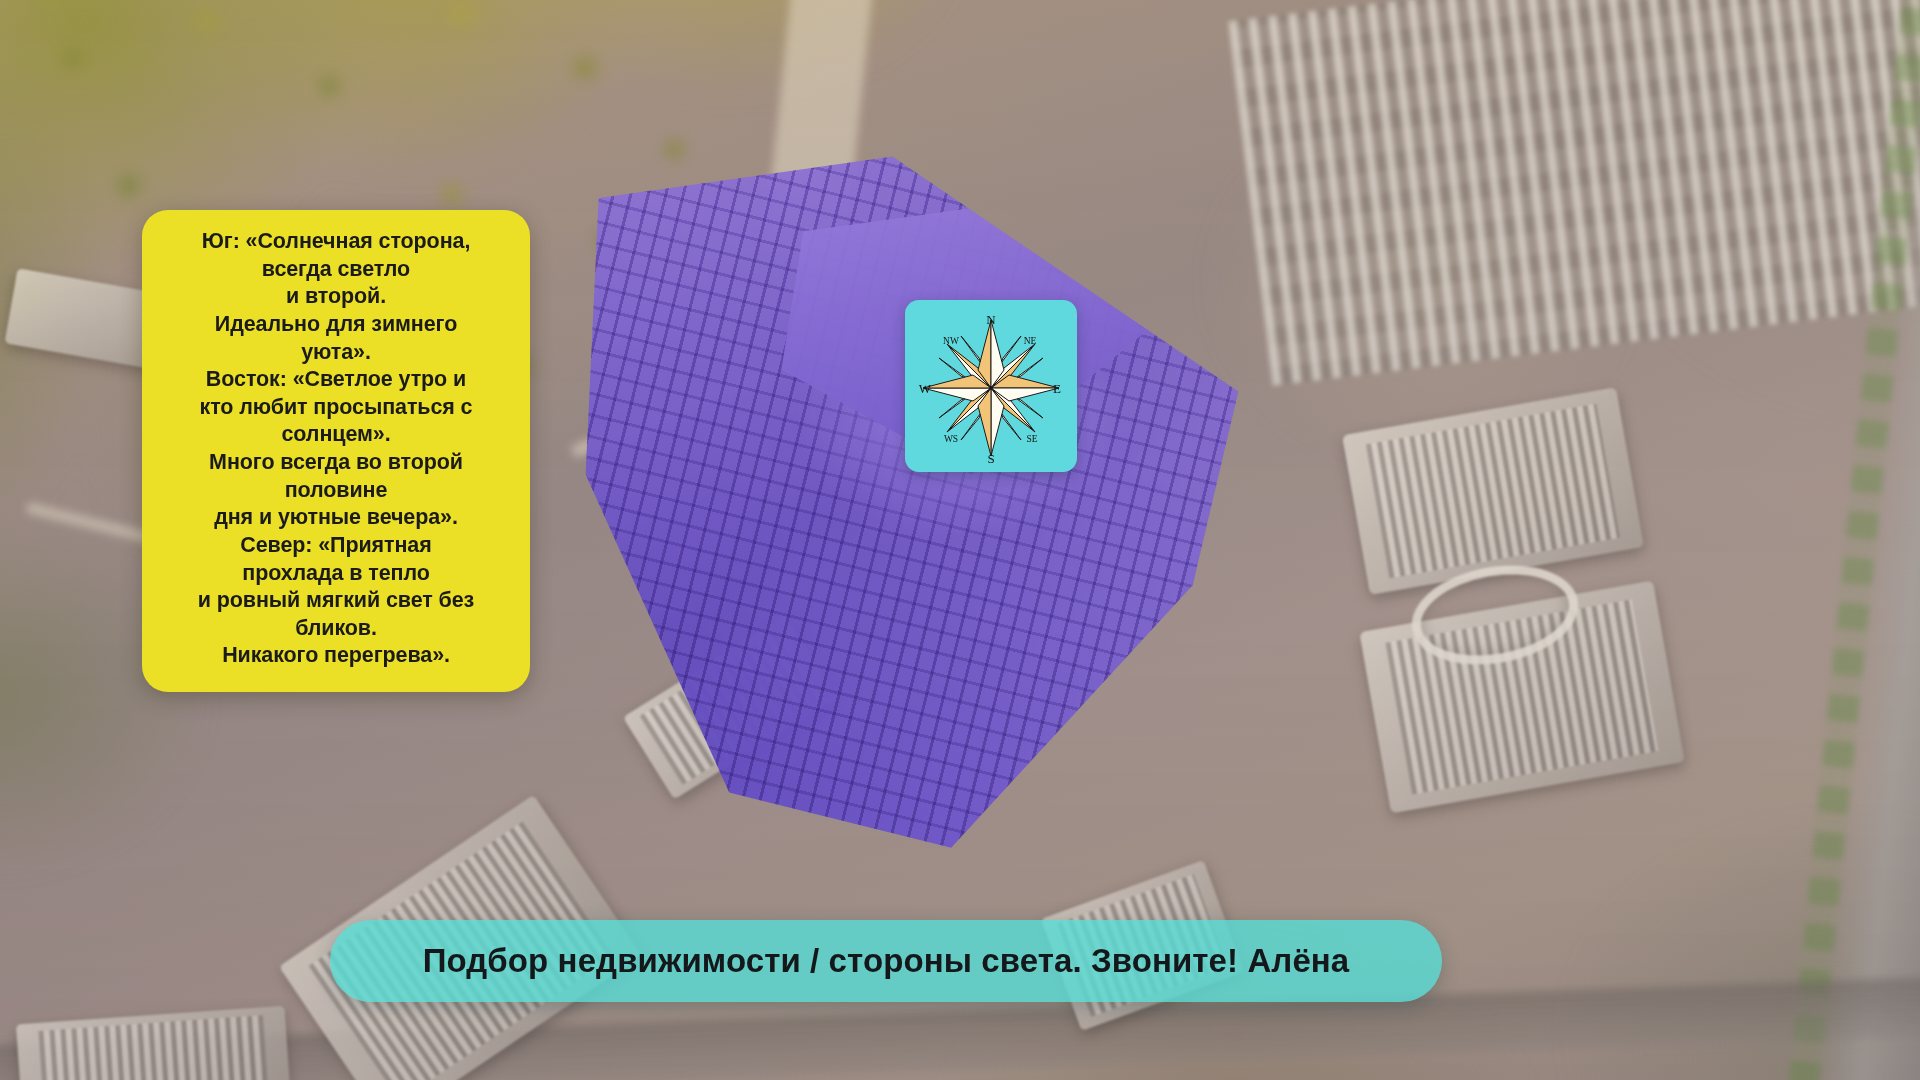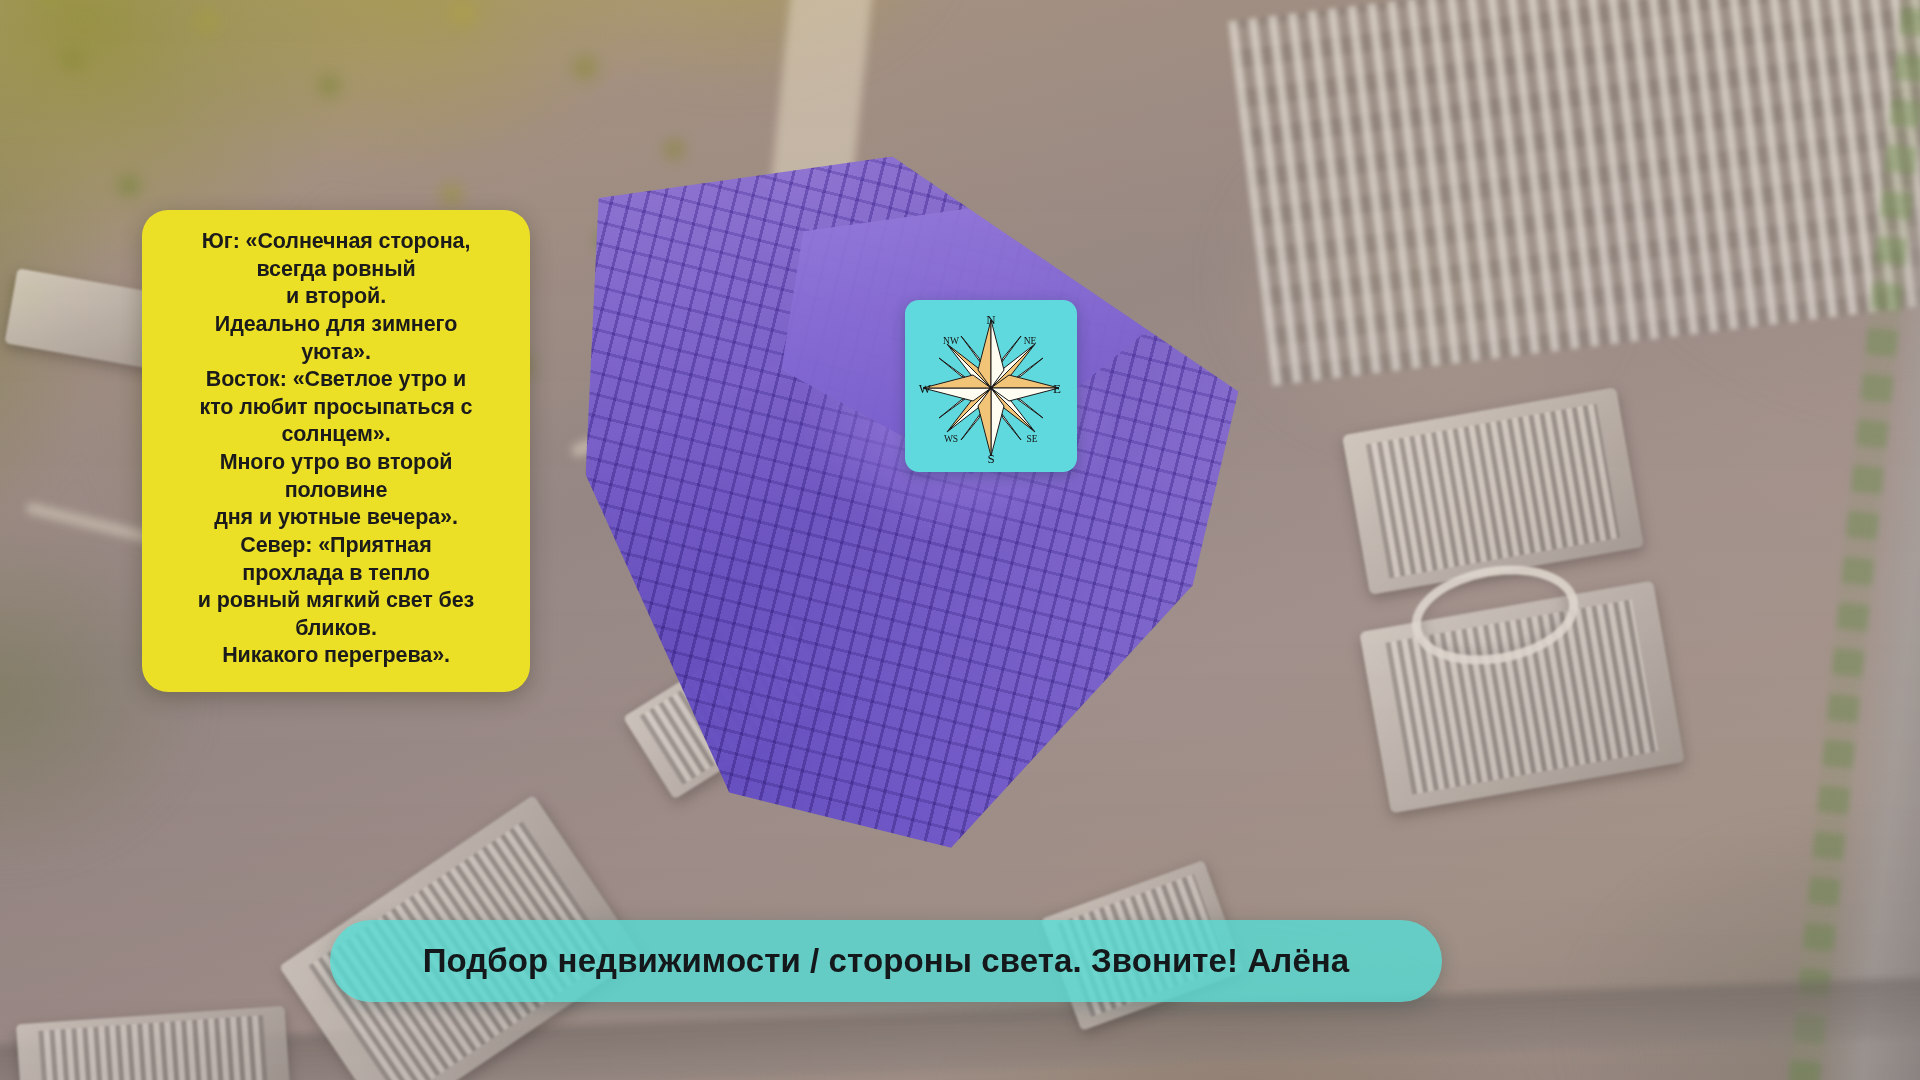--- a/index.html
+++ b/index.html
@@ -312,28 +312,28 @@
   </div>
 
   <div class="highlight-building">
     <div class="hb-inner"></div>
     <div class="hb-roof"></div>
     <div class="hb-shade"></div>
   </div>
 
   <div class="yellow-card">
     <p>Юг: «Солнечная сторона,</p>
-    <p>всегда ровный</p>
+    <p>всегда светло</p>
     <p>и второй.</p>
     <p>Идеально для зимнего</p>
     <p>уюта».</p>
     <p>Восток: «Светлое утро и</p>
     <p>кто любит просыпаться с</p>
     <p>солнцем».</p>
-    <p>Много утро во второй</p>
+    <p>Много всегда во второй</p>
     <p>половине</p>
     <p>дня и уютные вечера».</p>
     <p>Север: «Приятная</p>
     <p>прохлада в тепло</p>
     <p>и ровный мягкий свет без</p>
     <p>бликов.</p>
     <p>Никакого перегрева».</p>
   </div>
 
   <div class="compass">

